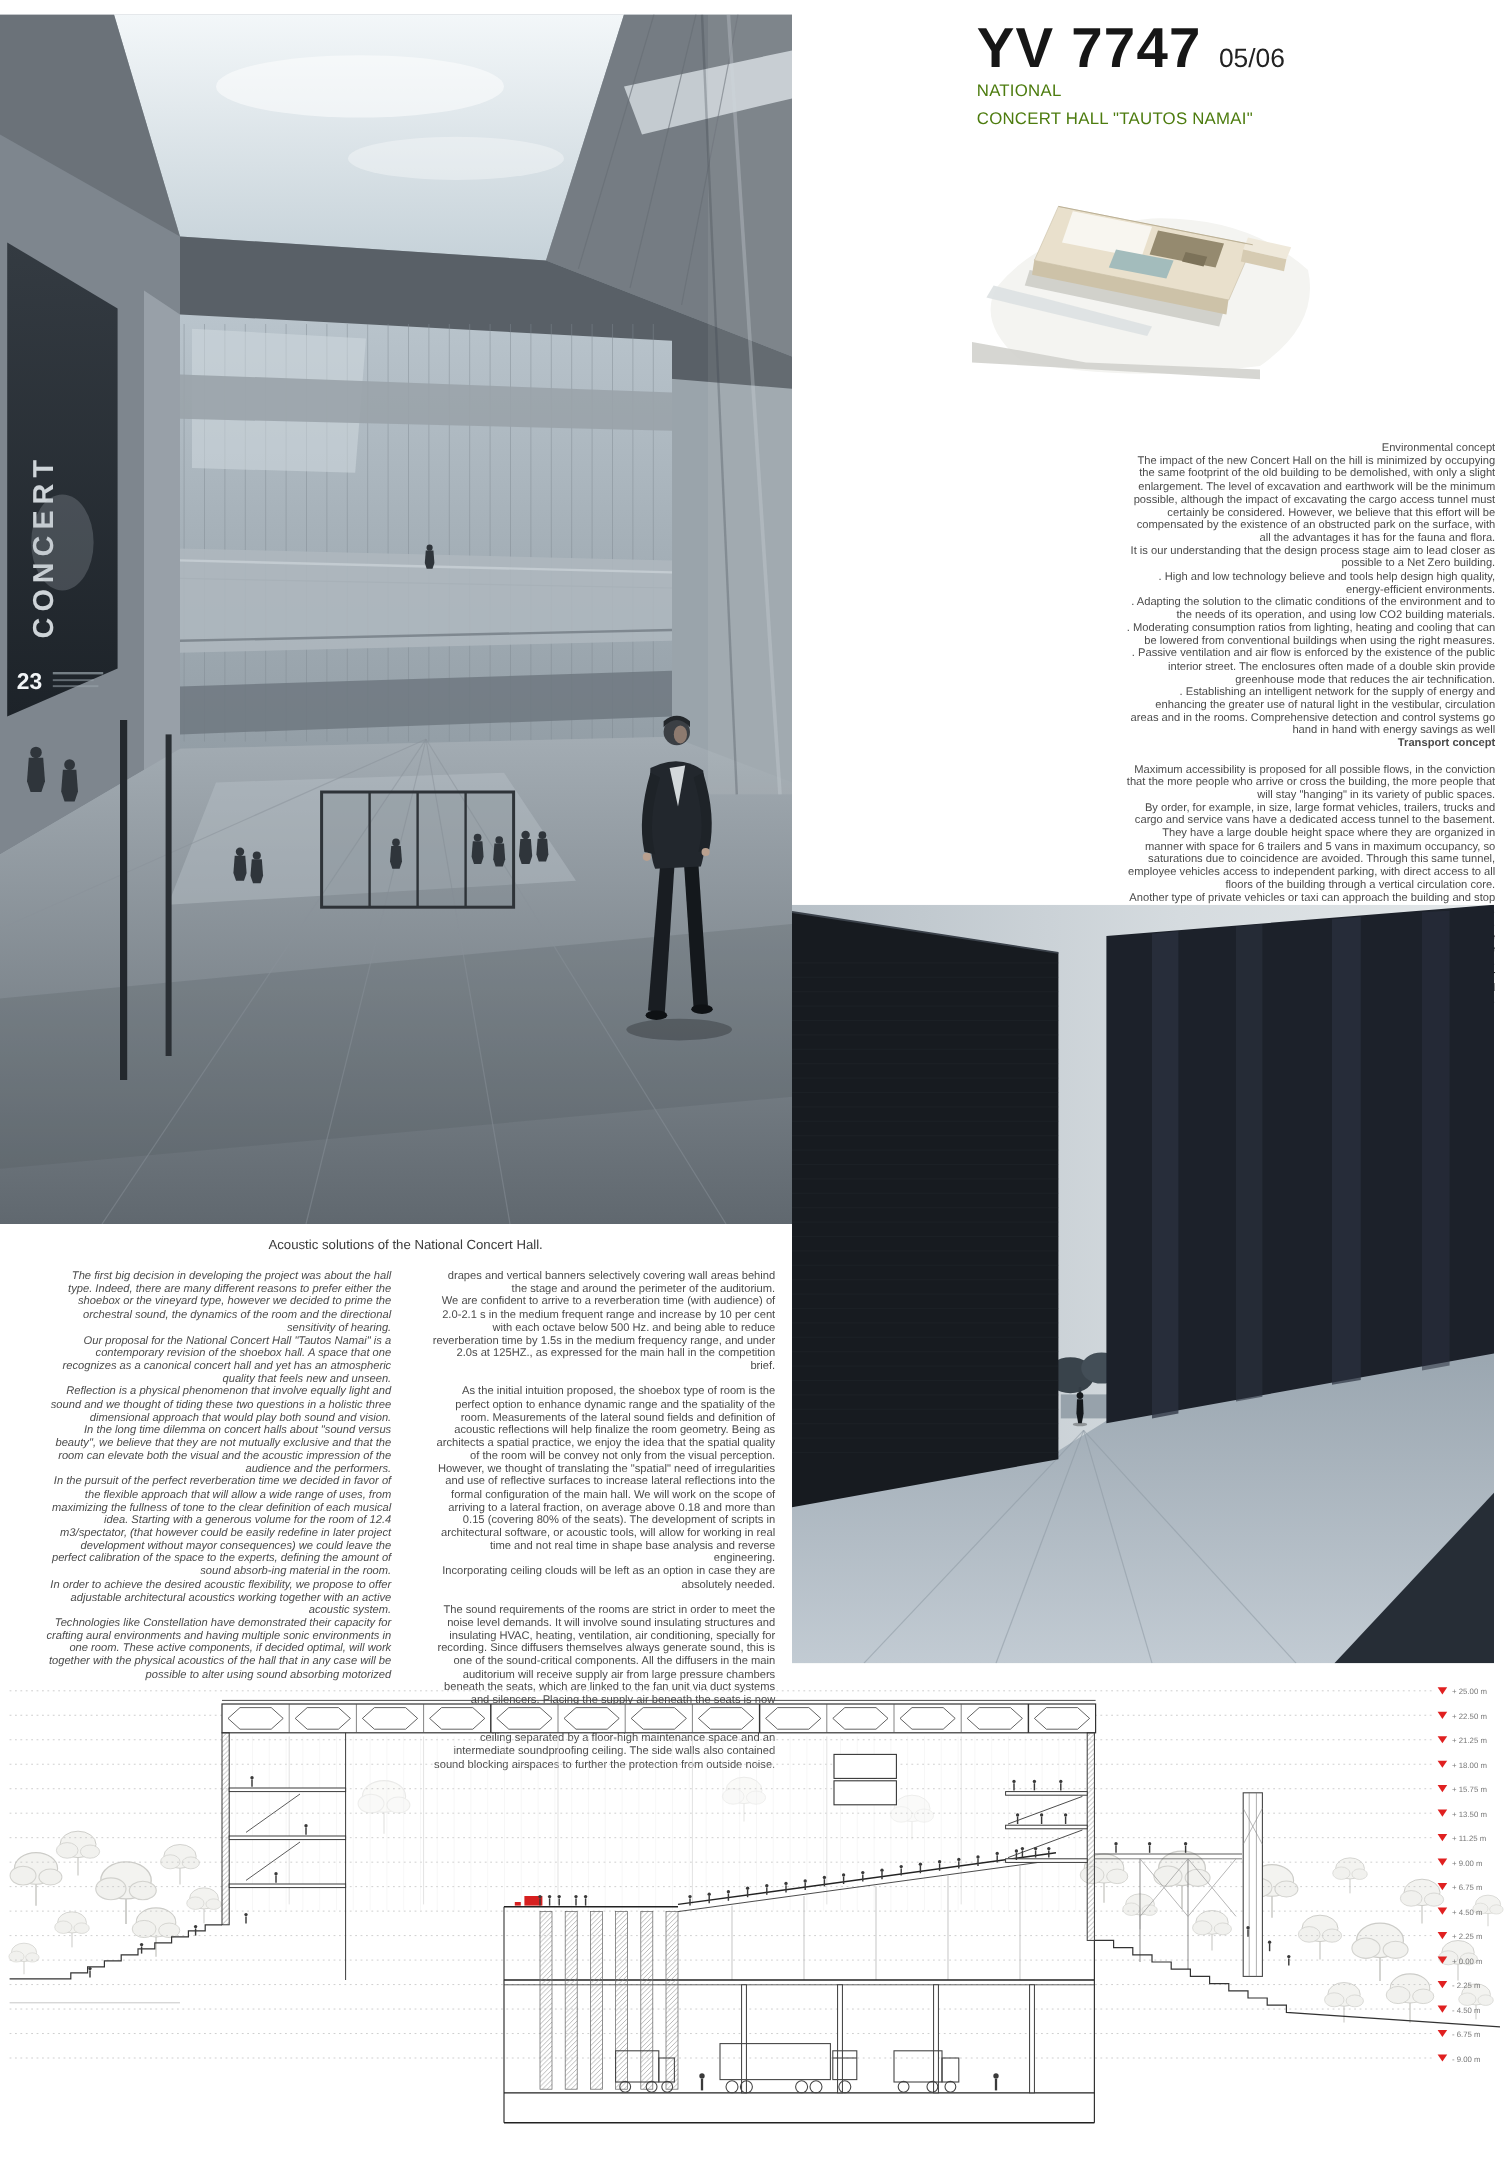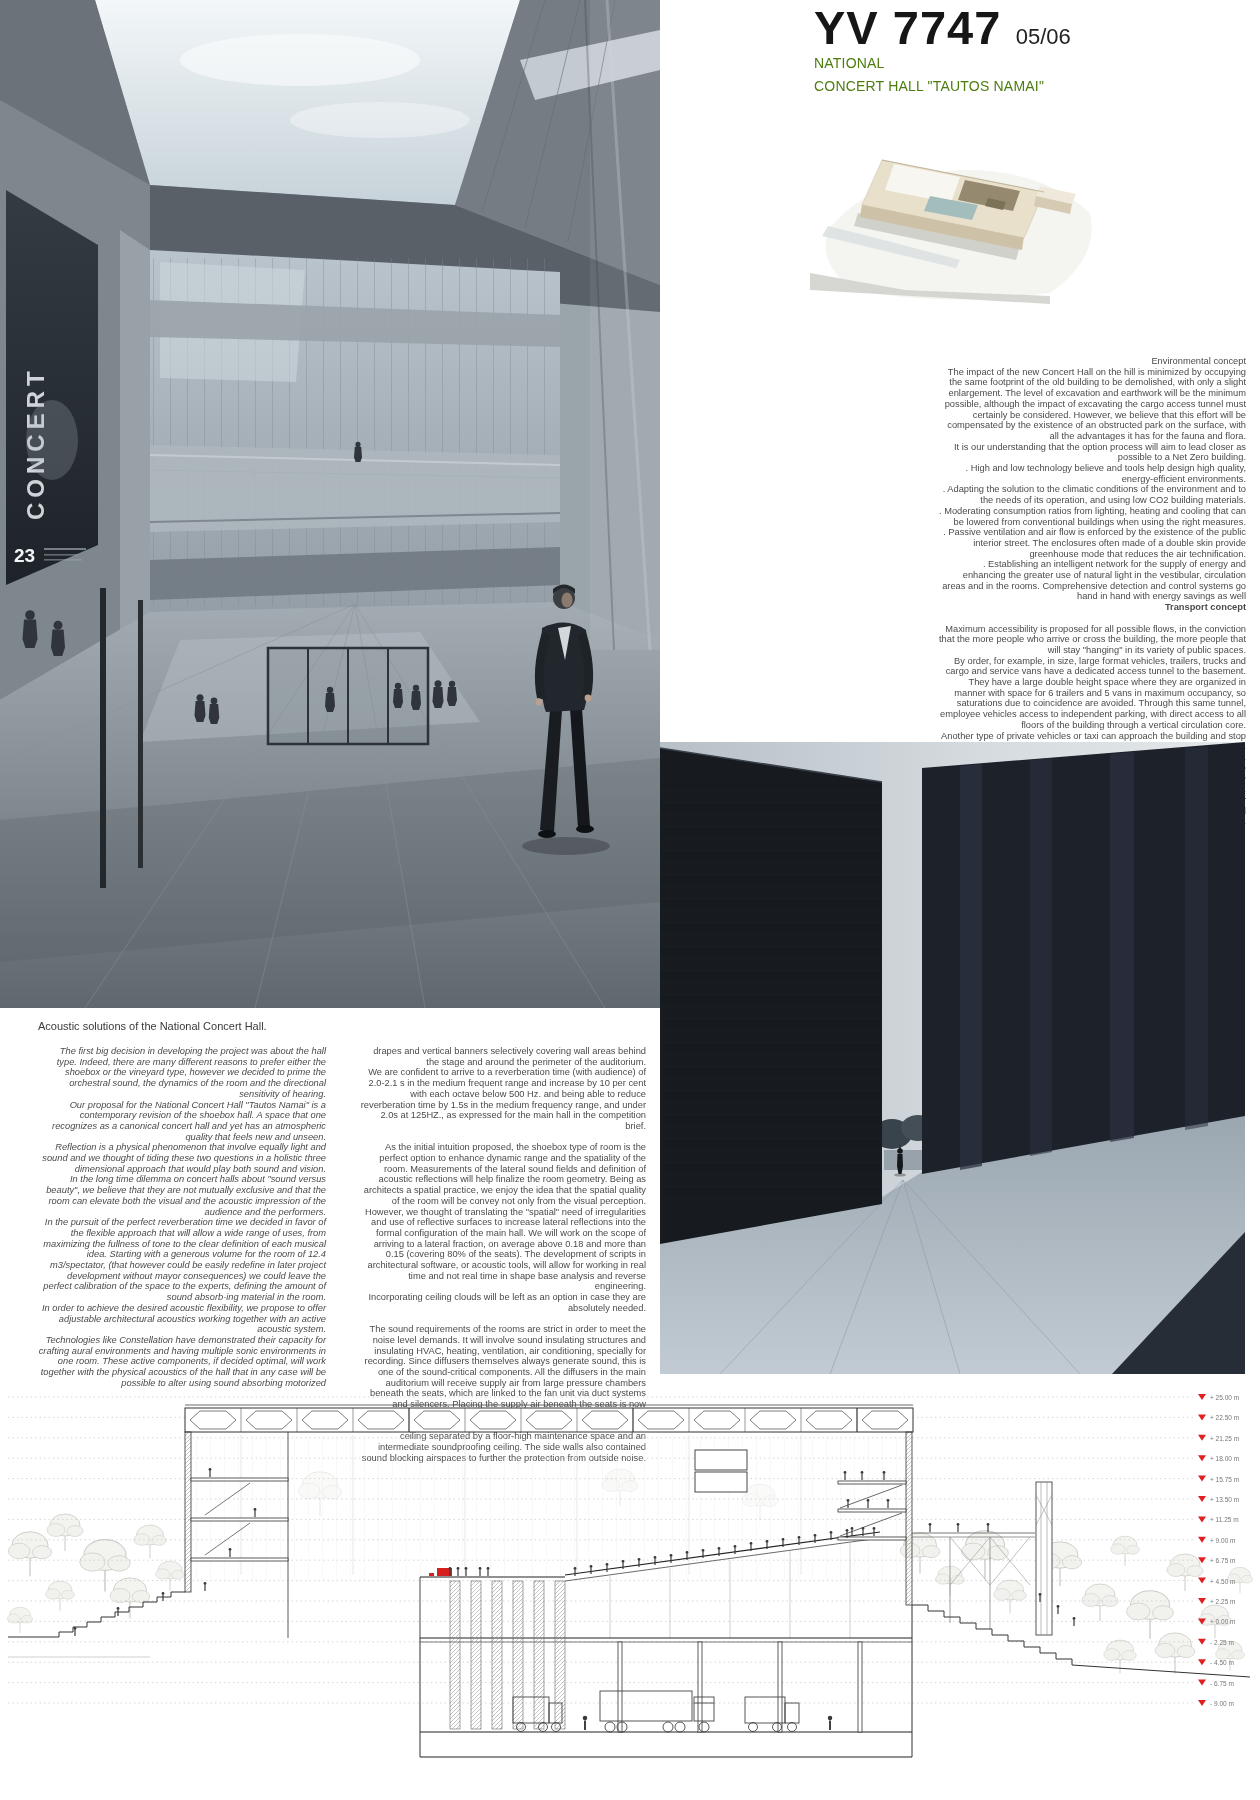--- a/index.html
+++ b/index.html
@@ -1,29 +1,29 @@
 <!DOCTYPE html>
 <html><head>
 <meta charset="utf-8">
 <style>
   html,body{margin:0;padding:0;background:#9a9a9a;}
   .board{position:relative;width:1260px;height:1800px;background:#ffffff;
          font-family:"Liberation Sans",sans-serif;overflow:hidden;margin:0 auto;}
-  .abs{position:absolute;}
+  .abs{position:absolute;margin-top:12px;}
   
   .title-block{left:814px;top:4px;width:440px;}
   .code{font-size:47px;font-weight:bold;color:#161616;letter-spacing:1px;line-height:48px;display:inline-block;vertical-align:baseline;}
   .sheet{font-size:22px;color:#222;display:inline-block;margin-left:10px;vertical-align:baseline;}
   .subline{font-size:14px;color:#4d7c0f;line-height:23px;letter-spacing:.2px;}
   
   .bodytext p{margin:0;font-size:9.3px;line-height:10.7px;color:#4b4b4b;text-align:right;}
   .bodytext p.gap{margin-top:10.7px;}
   .sec-head{font-size:9.5px;color:#383838;margin:0 0 11px 0;}
   .sec-head.bold{font-weight:bold;margin:0;}
-  .acoustic-head{font-size:11px;color:#3a3a3a;}
+  .acoustic-head{font-size:11px;color:#3a3a3a;text-align:center;}
   .render{display:block;}
   svg{display:block;}
 </style>
 </head>
 <body>
 
 <div class="board">
 
   <div class="abs render" style="left:0;top:0;width:660px;height:1008px;">
     <svg width="660" height="1008" viewBox="0 0 660 1008">
@@ -169,21 +169,21 @@
       <polygon points="178,90 196,94 193,102 175,98" fill="#7c7259"></polygon>
       <polygon points="230,78 266,86 262,96 226,88" fill="#efe9db"></polygon>
       <polygon points="226,88 262,96 260,106 224,98" fill="#d6cbb2"></polygon>
       <line x1="72" y1="52" x2="234" y2="84" stroke="#b5a98d" stroke-width="0.7"></line>
     </svg>
   </div>
 
   <div class="abs bodytext" style="left:938px;top:356px;width:308px;">
     <p class="sec-head">Environmental concept</p>
     <p>The impact of the new Concert Hall on the hill is minimized by occupying the same footprint of the old building to be demolished, with only a slight enlargement. The level of excavation and earthwork will be the minimum possible, although the impact of excavating the cargo access tunnel must certainly be considered. However, we believe that this effort will be compensated by the existence of an obstructed park on the surface, with all the advantages it has for the fauna and flora.</p>
-    <p>It is our understanding that the option process will aim to lead closer as possible to a Net Zero building.</p>
+    <p>It is our understanding that the design process stage aim to lead closer as possible to a Net Zero building.</p>
     <p>. High and low technology believe and tools help design high quality, energy-efficient environments.</p>
     <p>. Adapting the solution to the climatic conditions of the environment and to the needs of its operation, and using low CO2 building materials.</p>
     <p>. Moderating consumption ratios from lighting, heating and cooling that can be lowered from conventional buildings when using the right measures.</p>
     <p>. Passive ventilation and air flow is enforced by the existence of the public interior street. The enclosures often made of a double skin provide greenhouse mode that reduces the air technification.</p>
     <p>. Establishing an intelligent network for the supply of energy and enhancing the greater use of natural light in the vestibular, circulation areas and in the rooms. Comprehensive detection and control systems go hand in hand with energy savings as well</p>
     <p class="sec-head bold">Transport concept</p>
     <p class="gap">Maximum accessibility is proposed for all possible flows, in the conviction that the more people who arrive or cross the building, the more people that will stay "hanging" in its variety of public spaces.</p>
     <p>By order, for example, in size, large format vehicles, trailers, trucks and cargo and service vans have a dedicated access tunnel to the basement. They have a large double height space where they are organized in manner with space for 6 trailers and 5 vans in maximum occupancy, so saturations due to coincidence are avoided. Through this same tunnel, employee vehicles access to independent parking, with direct access to all floors of the building through a vertical circulation core.</p>
     <p>Another type of private vehicles or taxi can approach the building and stop at the drop off that exist in the road access from either the street Tauras G. and V.</p>
     <p>Mykolaicio-Putino G. In the context of these two accesses there is private parking, complemented with the rest of parking spaces at the foot of the hill on Pamenkalnio street.</p>

